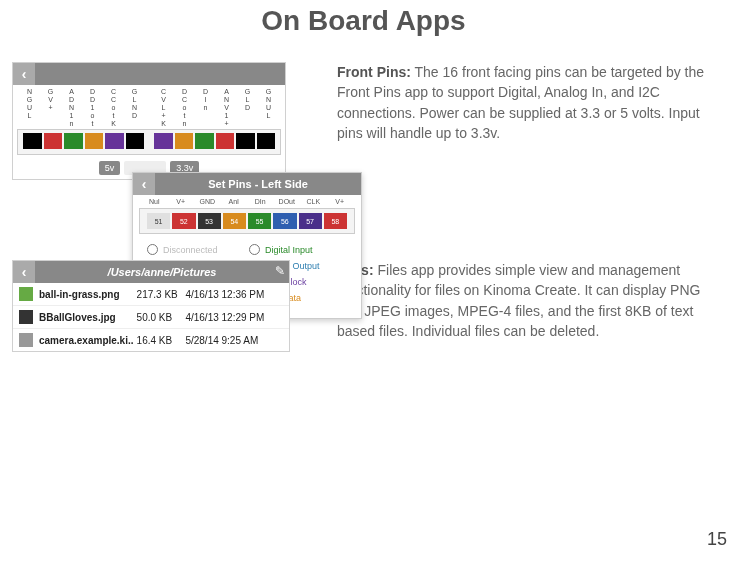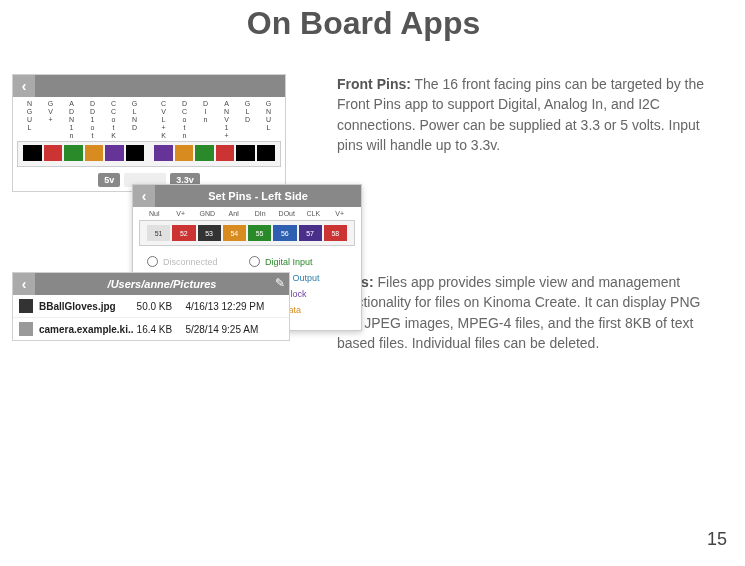--- a/index.html
+++ b/index.html
@@ -1,34 +1,34 @@
 <!DOCTYPE html>
 <html><head>
 <meta charset="utf-8">
 <style>
 *{box-sizing:border-box;margin:0;padding:0;font-family:Arial,Helvetica,sans-serif}
 body{width:745px;height:566px;background:#fff;position:relative;padding:5px 30px 10px 12px}
-h1{font-size:32px;font-weight:700;color:#555;text-align:center;margin-bottom:32px}
+h1{font-size:28px;font-weight:700;color:#555;text-align:center;margin-bottom:25px}
 .row{display:flex;gap:25px;margin-bottom:25px}
 .left{width:300px;position:relative}
 .right{flex:1;font-size:14px;line-height:1.45;color:#666}
 .right b{color:#555;font-weight:700}
 .widget{border:1px solid #d0d0d0;background:#fff;font-size:10px}
 .titlebar{background:#888;color:#fff;display:flex;align-items:center;height:22px;position:relative}
 .titlebar .back{width:22px;height:22px;display:flex;align-items:center;justify-content:center;background:#aaa;font-size:14px;font-weight:700}
 .titlebar .ttl{flex:1;text-align:center;font-weight:700;font-size:11px}
 .titlebar .edit{position:absolute;right:4px;top:3px;font-size:12px}
 .mux{width:274px}
 .pins-header{display:flex;padding:3px 6px 1px 6px}
 .pins-header .col{flex:1;text-align:center;font-size:7px;line-height:8px;color:#444}
 .gap{width:8px;flex:none}
 .pins-bar{display:flex;padding:2px 4px 4px 4px;background:#f4f4f4;border:1px solid #ccc;margin:0 4px 6px 4px}
 .pin{flex:1;height:16px;margin:1px}
 .vbtns{display:flex;gap:4px;padding:0 0 4px 0;justify-content:center}
-.vbtn{background:#888;color:#fff;font-size:9px;font-weight:700;padding:2px 6px;border-radius:2px}
+.vbtn{background:#888;color:#fff;font-size:9px;font-weight:400;padding:2px 6px;border-radius:2px}
 .vblank{background:#eee;width:42px}
 .side-panel{position:absolute;top:110px;left:120px;width:230px;background:#fff;border:1px solid #ccc;box-shadow:0 2px 6px rgba(0,0,0,.2)}
 .sp-labels{display:flex;padding:3px 8px 1px 8px}
 .sp-labels span{flex:1;font-size:7px;text-align:center;color:#555}
 .sp-pins{display:flex;padding:3px 6px;background:#f4f4f4;border:1px solid #ccc;margin:2px 6px}
 .sp-pin{flex:1;height:16px;margin:1px;color:#fff;font-size:7px;display:flex;align-items:center;justify-content:center}
 .legend{padding:8px 10px 10px 14px}
 .lrow{display:flex;gap:0;margin-bottom:5px;font-size:9px;align-items:flex-end}
 .lcol{flex:1;display:flex;align-items:center;gap:5px}
 .ring{width:11px;height:11px;border:1.5px solid #777;border-radius:50%}
@@ -168,20 +168,26 @@
 <div class="row" style="margin-top:80px">
  <div class="left">
   <div class="widget files">
    <div class="titlebar">
     <div class="back">‹</div>
     <div class="ttl" style="font-style:italic">/Users/anne/Pictures</div>
     <div class="edit">✎</div>
    </div>
    <div id="file-list">
           <div class="frow">
+            <span class="ficon" style="background: rgb(102, 170, 68);"></span>
+            <span class="fname">ball-in-grass.png</span>
+            <span class="fsize">217.3 KB</span>
+            <span class="fdate">4/16/13 12:36 PM</span>
+          </div>
+          <div class="frow">
             <span class="ficon" style="background: rgb(51, 51, 51);"></span>
             <span class="fname">BBallGloves.jpg</span>
             <span class="fsize">50.0 KB</span>
             <span class="fdate">4/16/13 12:29 PM</span>
           </div>
           <div class="frow">
             <span class="ficon" style="background: rgb(153, 153, 153);"></span>
             <span class="fname">camera.example.ki..</span>
             <span class="fsize">16.4 KB</span>
             <span class="fdate">5/28/14 9:25 AM</span>

